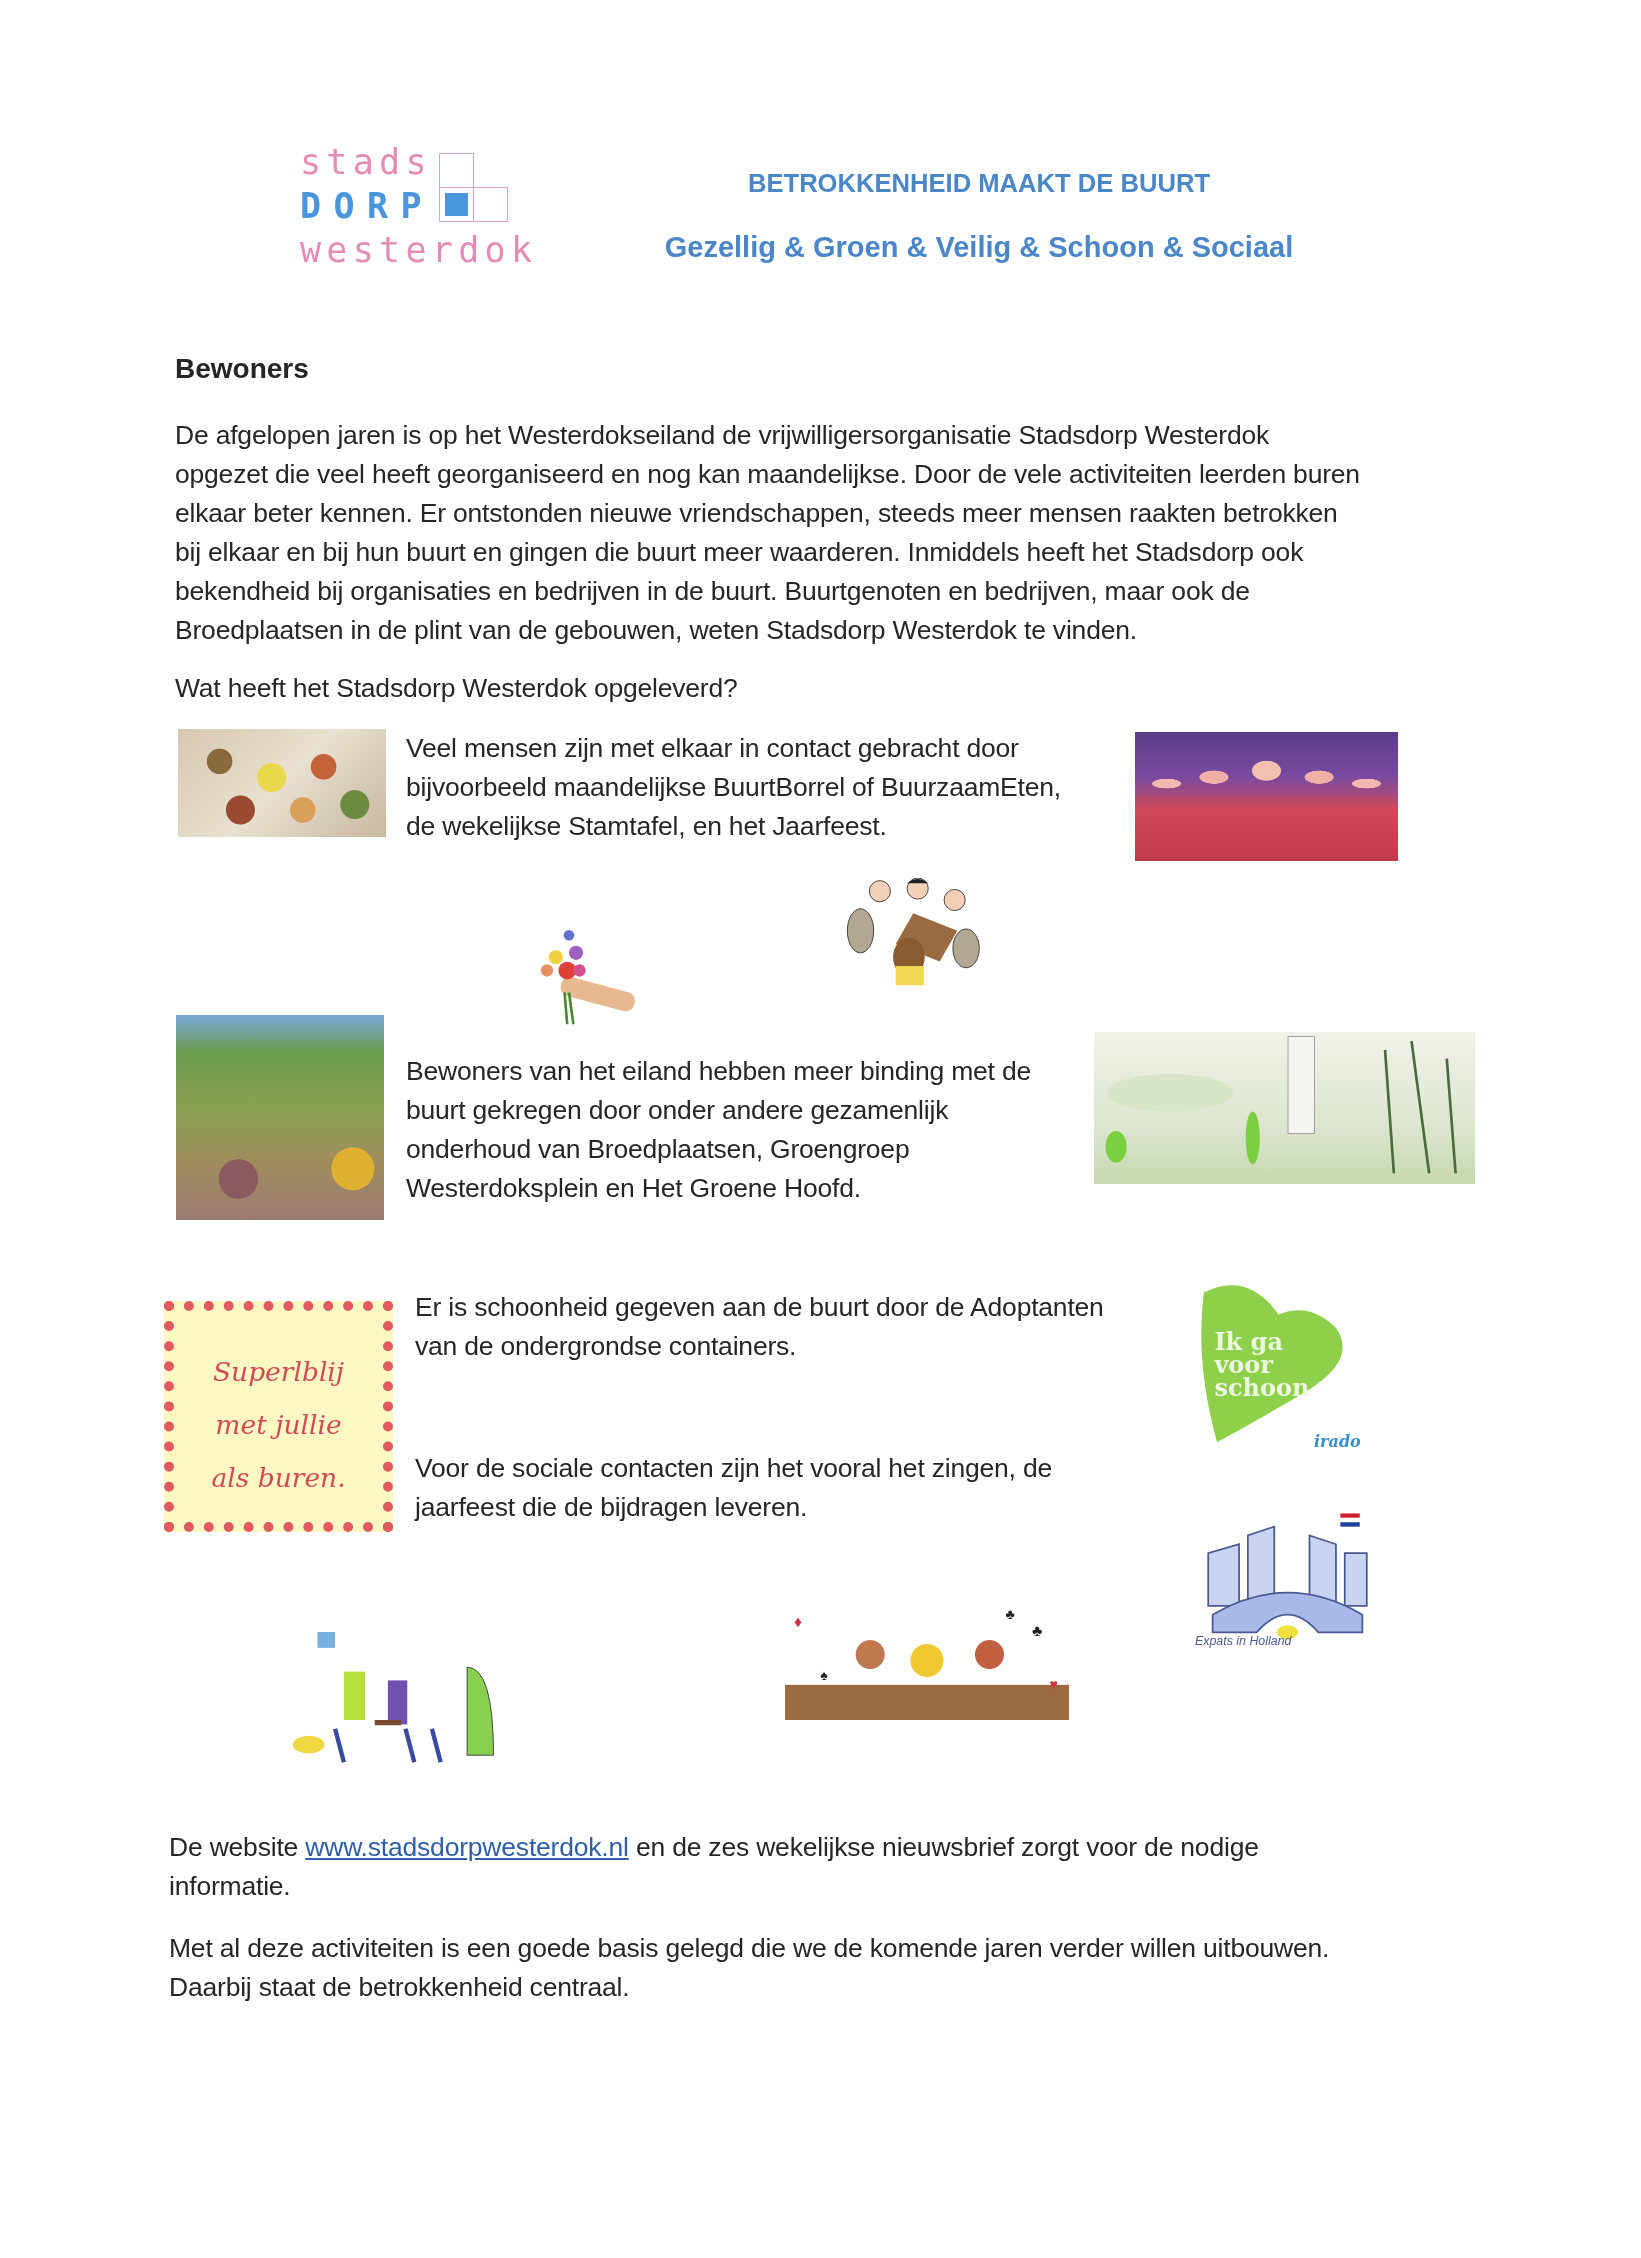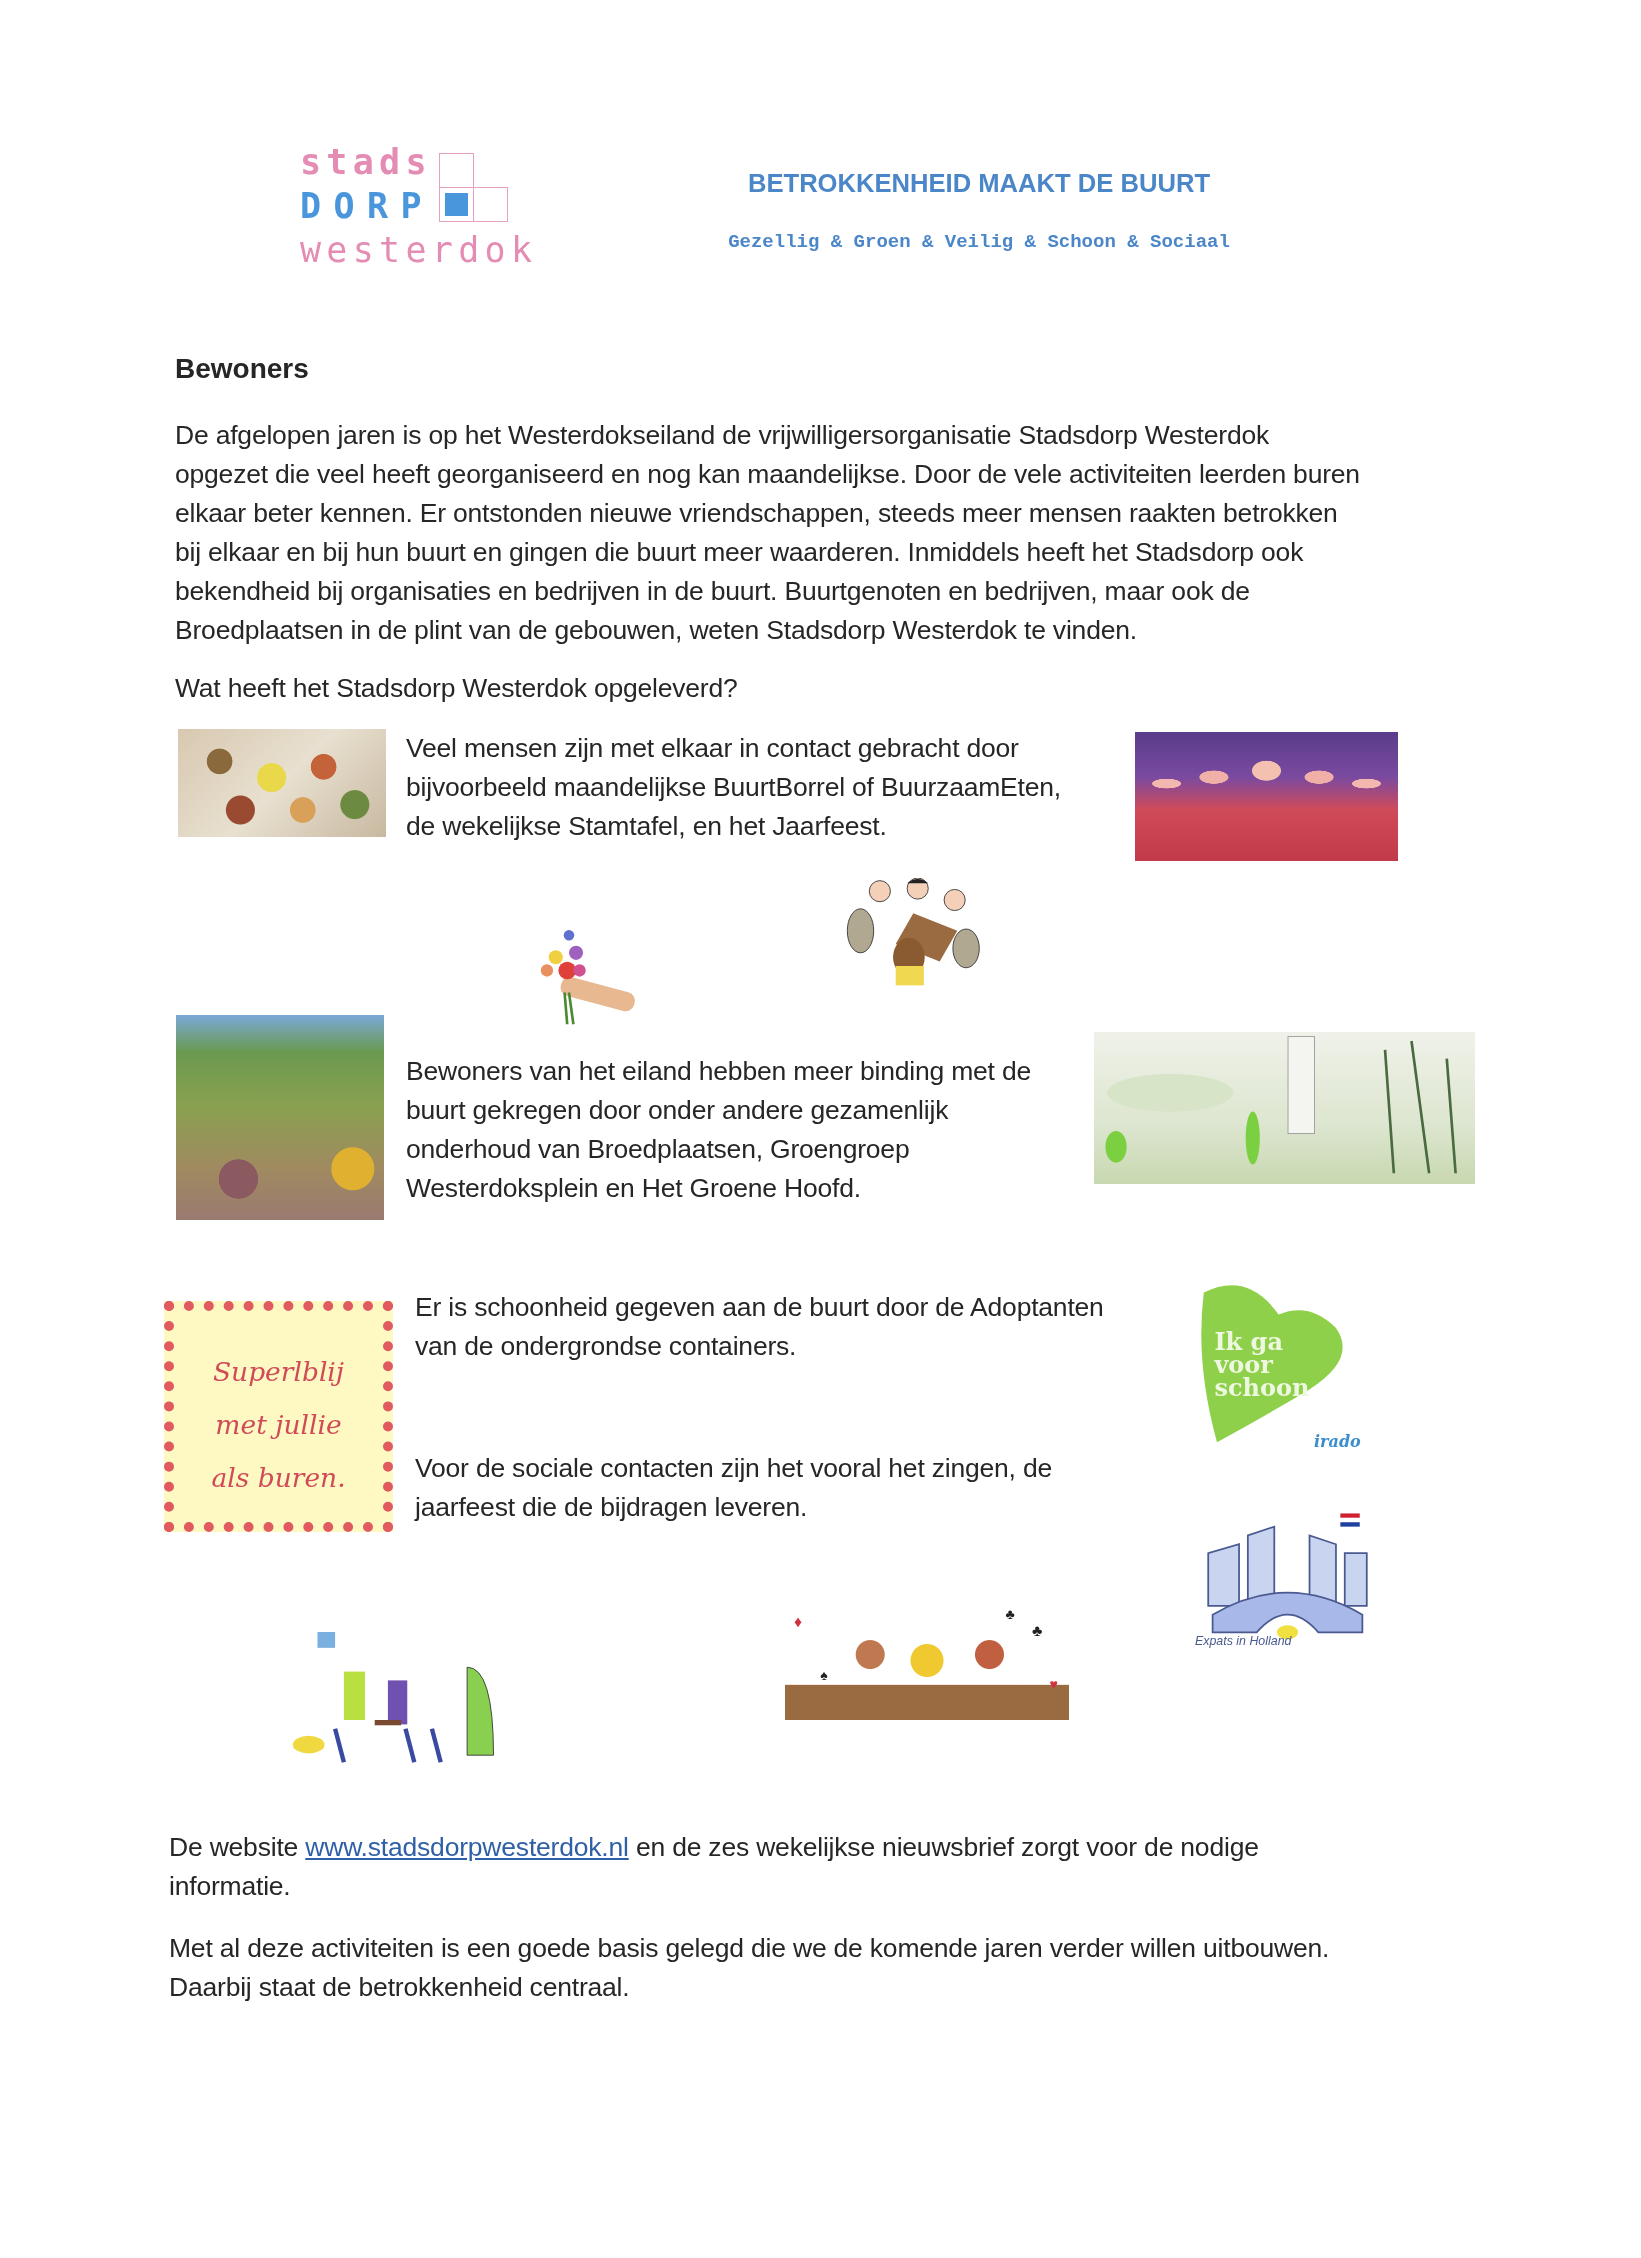--- a/index.html
+++ b/index.html
@@ -8,31 +8,31 @@
   .abs { position: absolute; }
   .txt { font-family: "Liberation Sans", sans-serif; font-size: 26.5px; line-height: 39px; color: #262626; letter-spacing: -0.2px; }
 
   
   .logo-line { font-family: "DejaVu Sans Mono", monospace; font-size: 35px; letter-spacing: 5.3px; line-height: 42px; }
   .logo-pink { color: #e48cb3; }
   .logo-blue { color: #4a96dc; font-weight: bold; }
   .logo-box { position: absolute; border: 1.8px solid #e6a0c0; background: #fff; }
 
   .hdr-title { color: #4a86c8; font-weight: bold; font-size: 25.6px; text-align: center; }
-  .hdr-sub { color: #4a86c8; font-weight: bold; font-size: 19px; text-align: center; font-family: Liberation Mono, monospace; }
+  .hdr-sub { color: #4a86c8; font-weight: bold; font-size: 29px; text-align: center; }
   .heading { font-weight: bold; font-size: 28px; color: #262626; }
 
   .pic { position: absolute; overflow: hidden; }
   .link { color: #2f5fa6; text-decoration: underline; cursor: pointer; }
 </style>
 </head>
 <body>
 
 <div class="abs" style="left:300px; top:141px; width:229px; height:132px;">
-  <div class="logo-line logo-pink" style="position:absolute; left:0; top:0;font-weight:bold;">stads</div>
+  <div class="logo-line logo-pink" style="position:absolute; left:0; top:0;">stads</div>
   <div class="logo-line logo-blue" style="position:absolute; left:0; top:44px; letter-spacing:12.4px;">DORP</div>
   <div class="logo-line logo-pink" style="position:absolute; left:0; top:88px;">westerdok</div>
   <div class="logo-box" style="left:139px; top:12.4px; width:35px; height:35px;"></div>
   <div class="logo-box" style="left:139px; top:46px; width:35px; height:35px; background:#fff;">
       <div style="position:absolute; left:5.3px; top:5.3px; width:23px; height:23px; background:#4a96dc;"></div>
     </div>
   <div class="logo-box" style="left:173px; top:46px; width:35px; height:35px;"></div>
 </div>
 
 <div class="abs hdr-title" style="left:670px; top:169px; width:618px;text-align:center;">BETROKKENHEID MAAKT DE BUURT</div>

